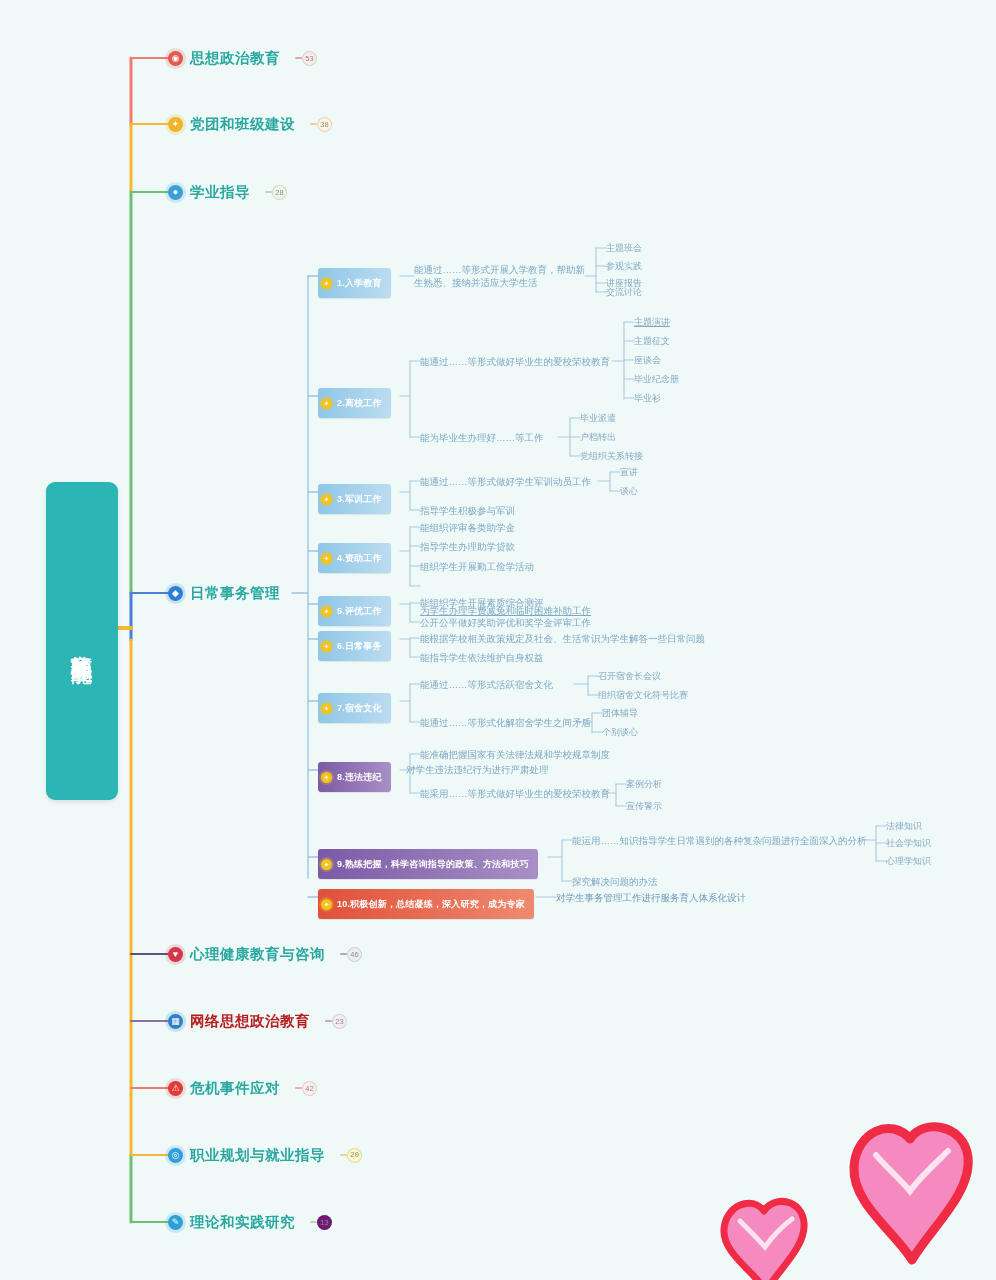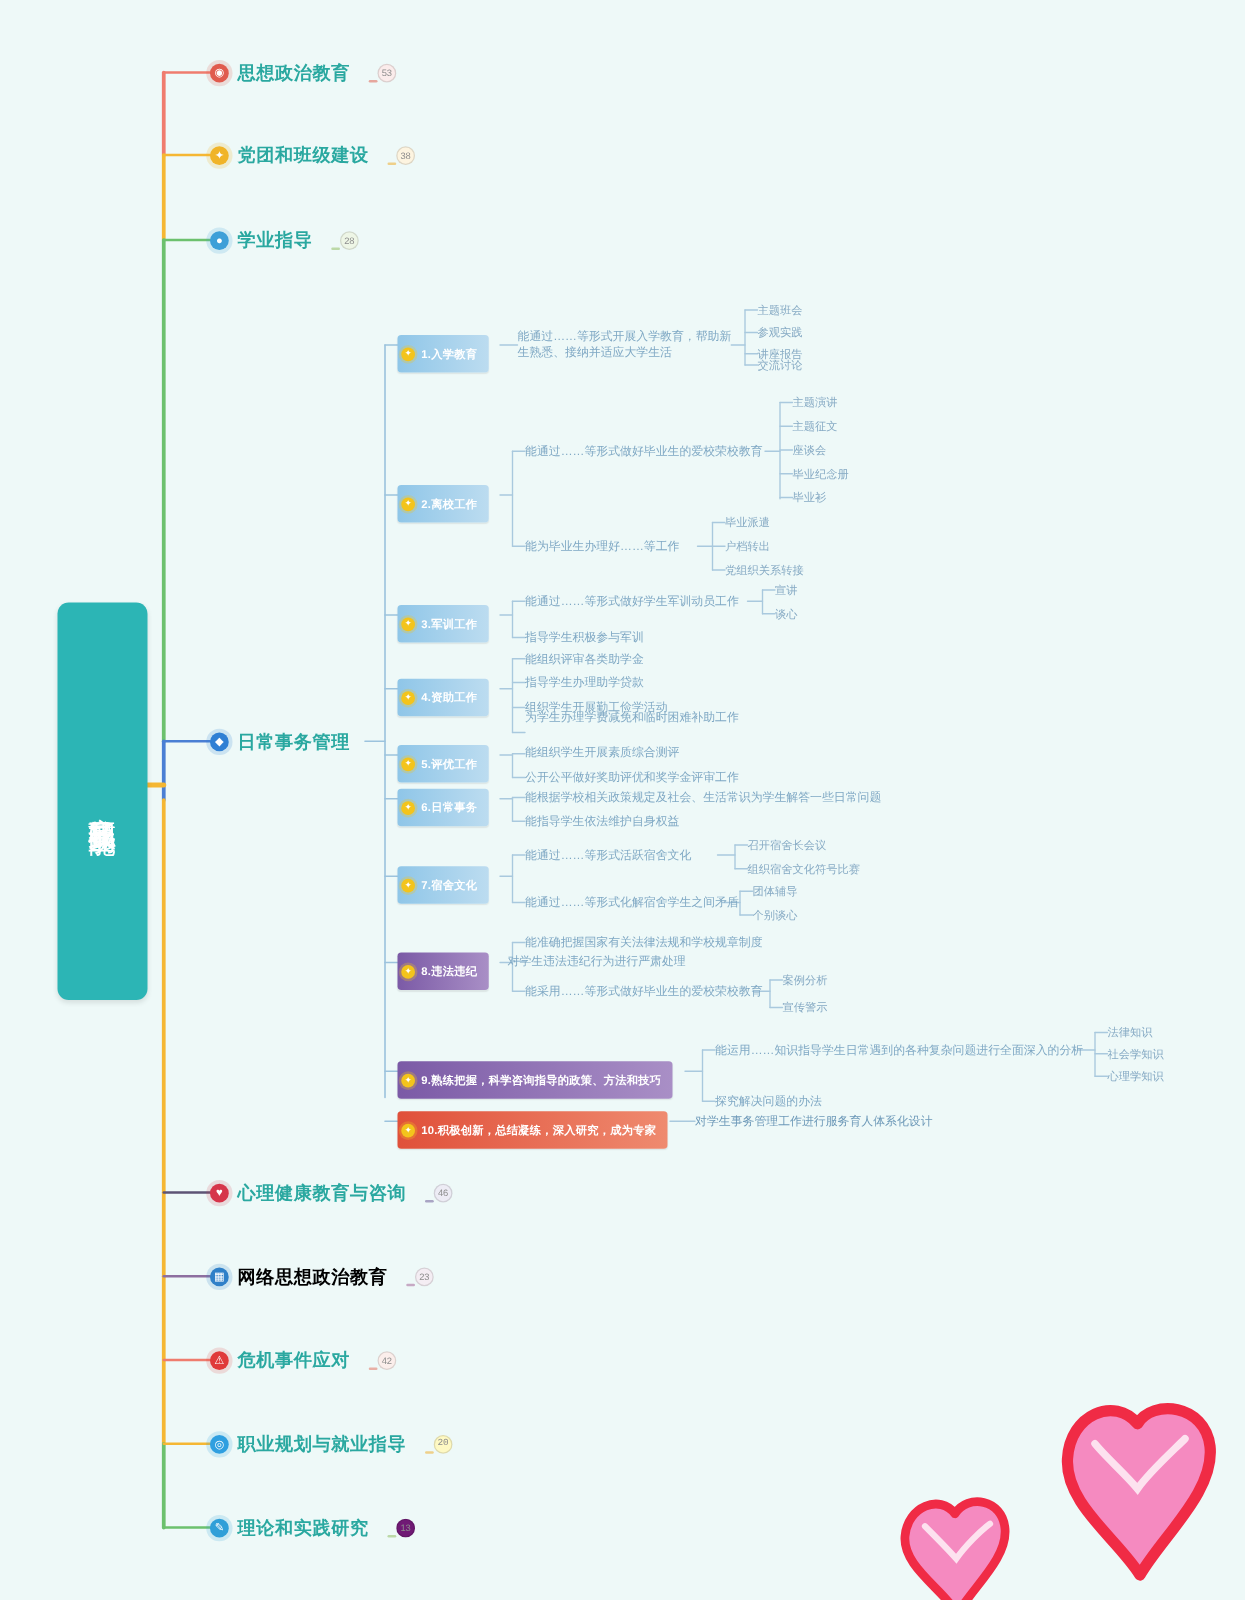--- a/index.html
+++ b/index.html
@@ -27,21 +27,21 @@
 
   
   .branch{ position:absolute; display:flex; align-items:center; gap:7px; height:22px; white-space:nowrap;}
   .branch .bicon{
     width:15px; height:15px; border-radius:50%; flex:0 0 15px;
     display:flex; align-items:center; justify-content:center;
     color:#fff; font-size:9px; line-height:1;
   }
   .branch .blabel{ font-size:14.5px; font-weight:bold; letter-spacing:.5px; }
   .branch .bcount{
-    margin-left:8px; position:relative; display:inline-flex; align-items:flex-end;
+    margin-left:8px; position:relative; display:inline-flex; align-items:center;
   }
   .bcount .cpin{ width:7px; height:2px; border-radius:1px; }
   .bcount .cbub{
     width:15px; height:15px; border-radius:50%;
     border:1px solid rgba(0,0,0,.12);
     display:flex; align-items:center; justify-content:center;
     font-size:7.5px; color:#8d8d8d;
   }
 
   
@@ -272,21 +272,21 @@
     <span class="bicon" style="background:#d6354a; box-shadow:0 0 0 3px rgba(214,53,74,.16);">♥</span>
     <span class="blabel" style="color:#2aa8a0;">心理健康教育与咨询</span>
     <span class="bcount">
       <span class="cpin" style="background:#a9a5c4;"></span>
       <span class="cbub" style="background:#edecf5;">46</span>
     </span>
   </div>
 
   <div class="branch" style="left:168px; top:1010px;">
     <span class="bicon" style="background:#2f80c8; box-shadow:0 0 0 3px rgba(47,128,200,.18);">▦</span>
-    <span class="blabel" style="color:#000000;">网络思想政治教育</span>
+    <span class="blabel" style="color:#b91c1c;">网络思想政治教育</span>
     <span class="bcount">
       <span class="cpin" style="background:#c6a9c4;"></span>
       <span class="cbub" style="background:#f4edf3;">23</span>
     </span>
   </div>
 
   <div class="branch" style="left:168px; top:1077px;">
     <span class="bicon" style="background:#e03a3a; box-shadow:0 0 0 3px rgba(224,58,58,.16);">⚠</span>
     <span class="blabel" style="color:#2aa8a0;">危机事件应对</span>
     <span class="bcount">
@@ -378,21 +378,21 @@
 
   <div class="desc" style="left:420px; top:355px;">能通过……等形式做好毕业生的爱校荣校教育</div>
   <div class="desc" style="left:420px; top:431px;">能为毕业生办理好……等工作</div>
 
   <div class="desc" style="left:420px; top:475px;">能通过……等形式做好学生军训动员工作</div>
   <div class="desc" style="left:420px; top:504px;">指导学生积极参与军训</div>
 
   <div class="desc" style="left:420px; top:521px;">能组织评审各类助学金</div>
   <div class="desc" style="left:420px; top:540px;">指导学生办理助学贷款</div>
   <div class="desc" style="left:420px; top:560px;">组织学生开展勤工俭学活动</div>
-  <div class="desc" style="left:420px; top:568px;">为学生办理学费减免和临时困难补助工作</div>
+  <div class="desc" style="left:420px; top:604px;text-decoration:underline;">为学生办理学费减免和临时困难补助工作</div>
 
   <div class="desc" style="left:420px; top:597px;font-family:Liberation Serif, serif;">能组织学生开展素质综合测评</div>
   <div class="desc" style="left:420px; top:616px;">公开公平做好奖助评优和奖学金评审工作</div>
 
   <div class="desc" style="left:420px; top:632px;">能根据学校相关政策规定及社会、生活常识为学生解答一些日常问题</div>
   <div class="desc" style="left:420px; top:651px;">能指导学生依法维护自身权益</div>
 
   <div class="desc" style="left:420px; top:678px;">能通过……等形式活跃宿舍文化</div>
   <div class="desc" style="left:420px; top:716px;">能通过……等形式化解宿舍学生之间矛盾</div>
 
@@ -403,21 +403,21 @@
   <div class="desc" style="left:572px; top:834px;">能运用……知识指导学生日常遇到的各种复杂问题进行全面深入的分析</div>
   <div class="desc" style="left:572px; top:875px;">探究解决问题的办法</div>
 
   <div class="desc" style="left:556px; top:891px; color:#6d99b8;">对学生事务管理工作进行服务育人体系化设计</div>
 
   <div class="leaf" style="left:606px; top:242px;">主题班会</div>
   <div class="leaf" style="left:606px; top:260px;">参观实践</div>
   <div class="leaf" style="left:606px; top:277px;">讲座报告</div>
   <div class="leaf" style="left:606px; top:286px;">交流讨论</div>
 
-  <div class="leaf" style="left:634px; top:316px;">主题演讲</div>
+  <div class="leaf" style="left:634px; top:316px;text-decoration:underline;">主题演讲</div>
   <div class="leaf" style="left:634px; top:335px;">主题征文</div>
   <div class="leaf" style="left:634px; top:354px;">座谈会</div>
   <div class="leaf" style="left:634px; top:373px;">毕业纪念册</div>
   <div class="leaf" style="left:634px; top:392px;">毕业衫</div>
 
   <div class="leaf" style="left:580px; top:412px;">毕业派遣</div>
   <div class="leaf" style="left:580px; top:431px;">户档转出</div>
   <div class="leaf" style="left:580px; top:450px;">党组织关系转接</div>
 
   <div class="leaf" style="left:620px; top:466px;">宣讲</div>

